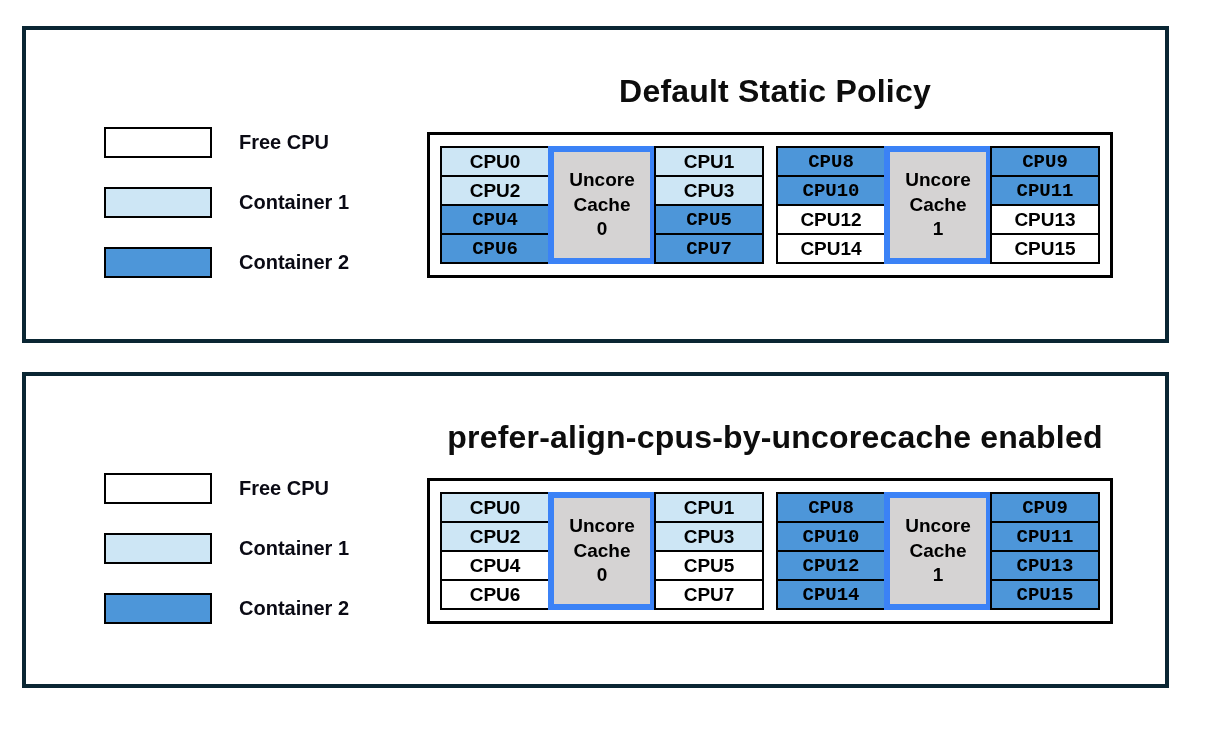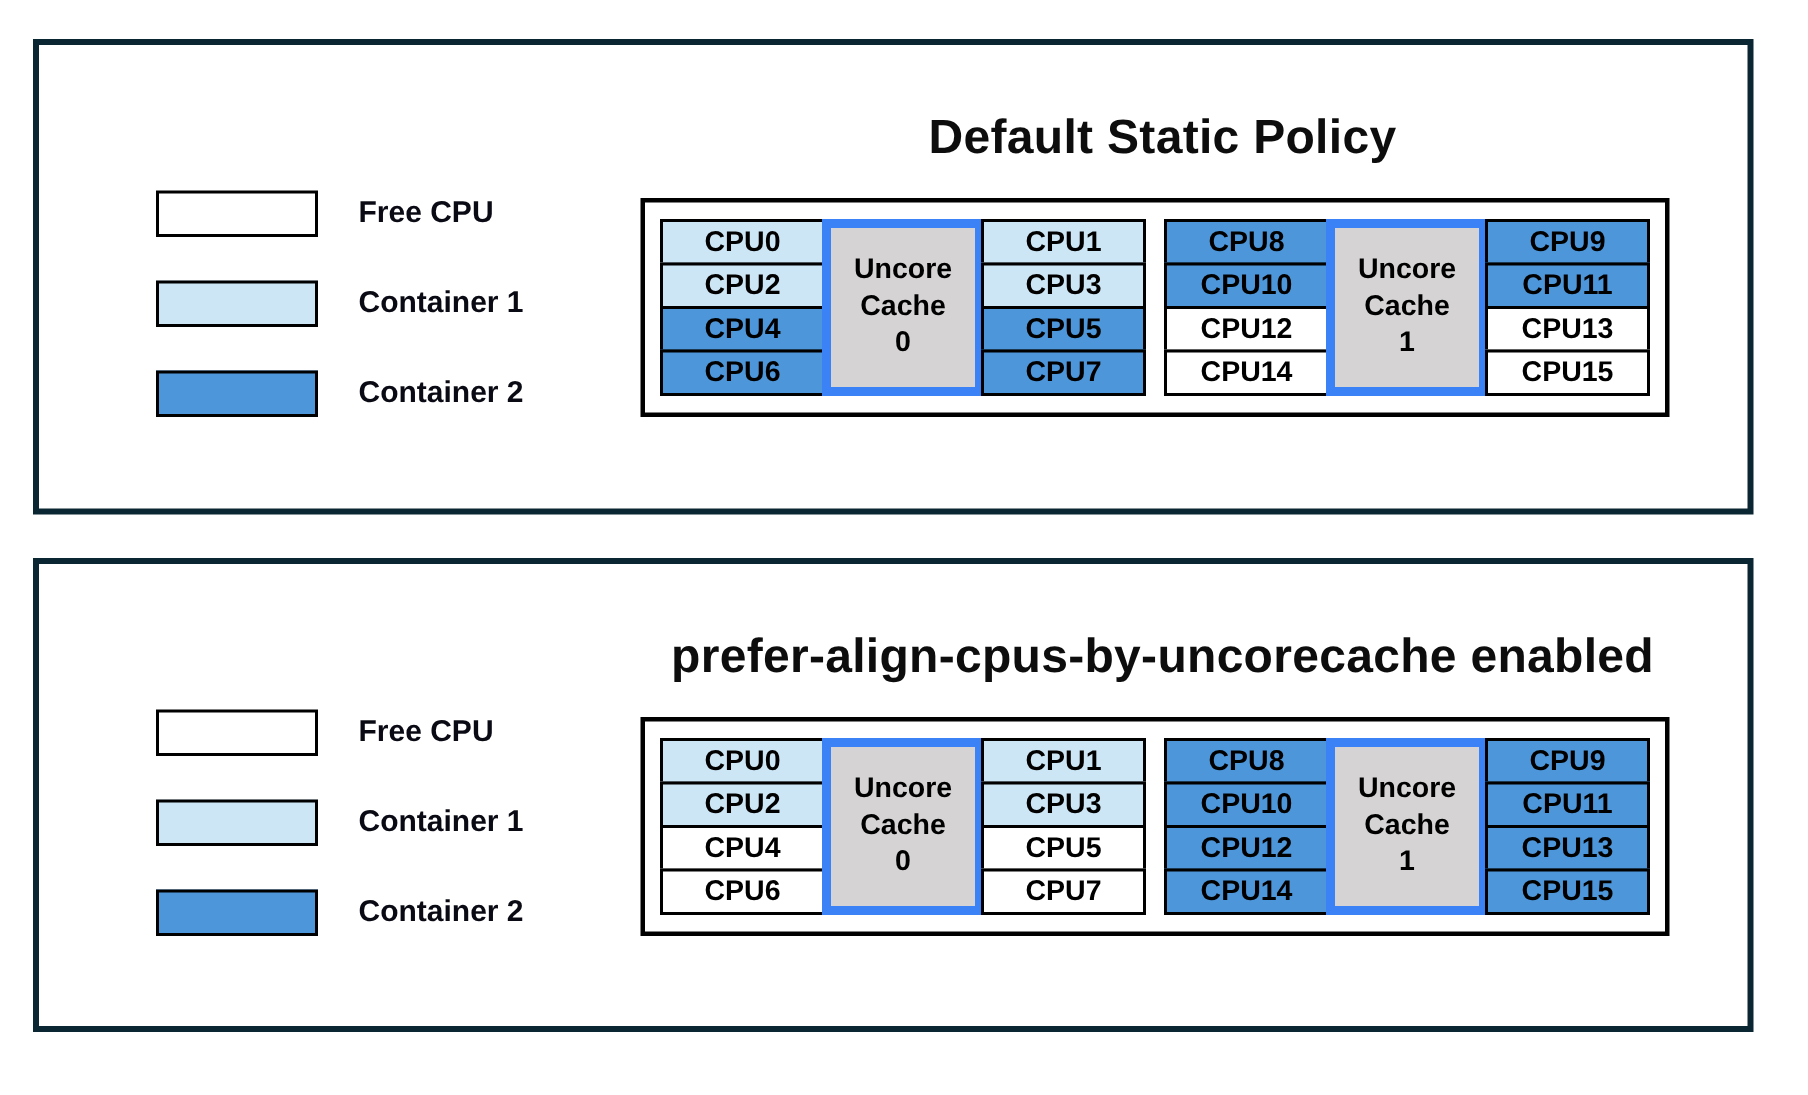--- a/index.html
+++ b/index.html
@@ -52,21 +52,21 @@
   }
   .cpu-col .cpu-cell + .cpu-cell{margin-top:-2px;}
   .uncore{
     width:108px;box-sizing:border-box;border:6px solid #3b82f6;margin-left:-2px;
     background:var(--color-uncore_cache,#d5d3d3);
     display:flex;flex-direction:column;align-items:center;justify-content:center;
     font-size:19px;font-weight:bold;color:#000;line-height:1.3;text-align:center;
   }
   [data-owner="free"]{background:var(--color-free_cpu,#ffffff);}
   [data-owner="container1"]{background:var(--color-container1,#cde6f5);}
-  [data-owner="container2"]{background:var(--color-container2,#4d96d9);}
+  [data-owner="container2"]{background:var(--color-container2,#4d96d9);font-family:Liberation Mono, monospace;}
 </style>
 </head>
 <body>
 
 <div class="panel" id="panel-0">
   <div class="panel-title">Default Static Policy</div>
 
   <div class="legend">
     <div class="legend-row">
       <div class="swatch" data-owner="free"></div>

